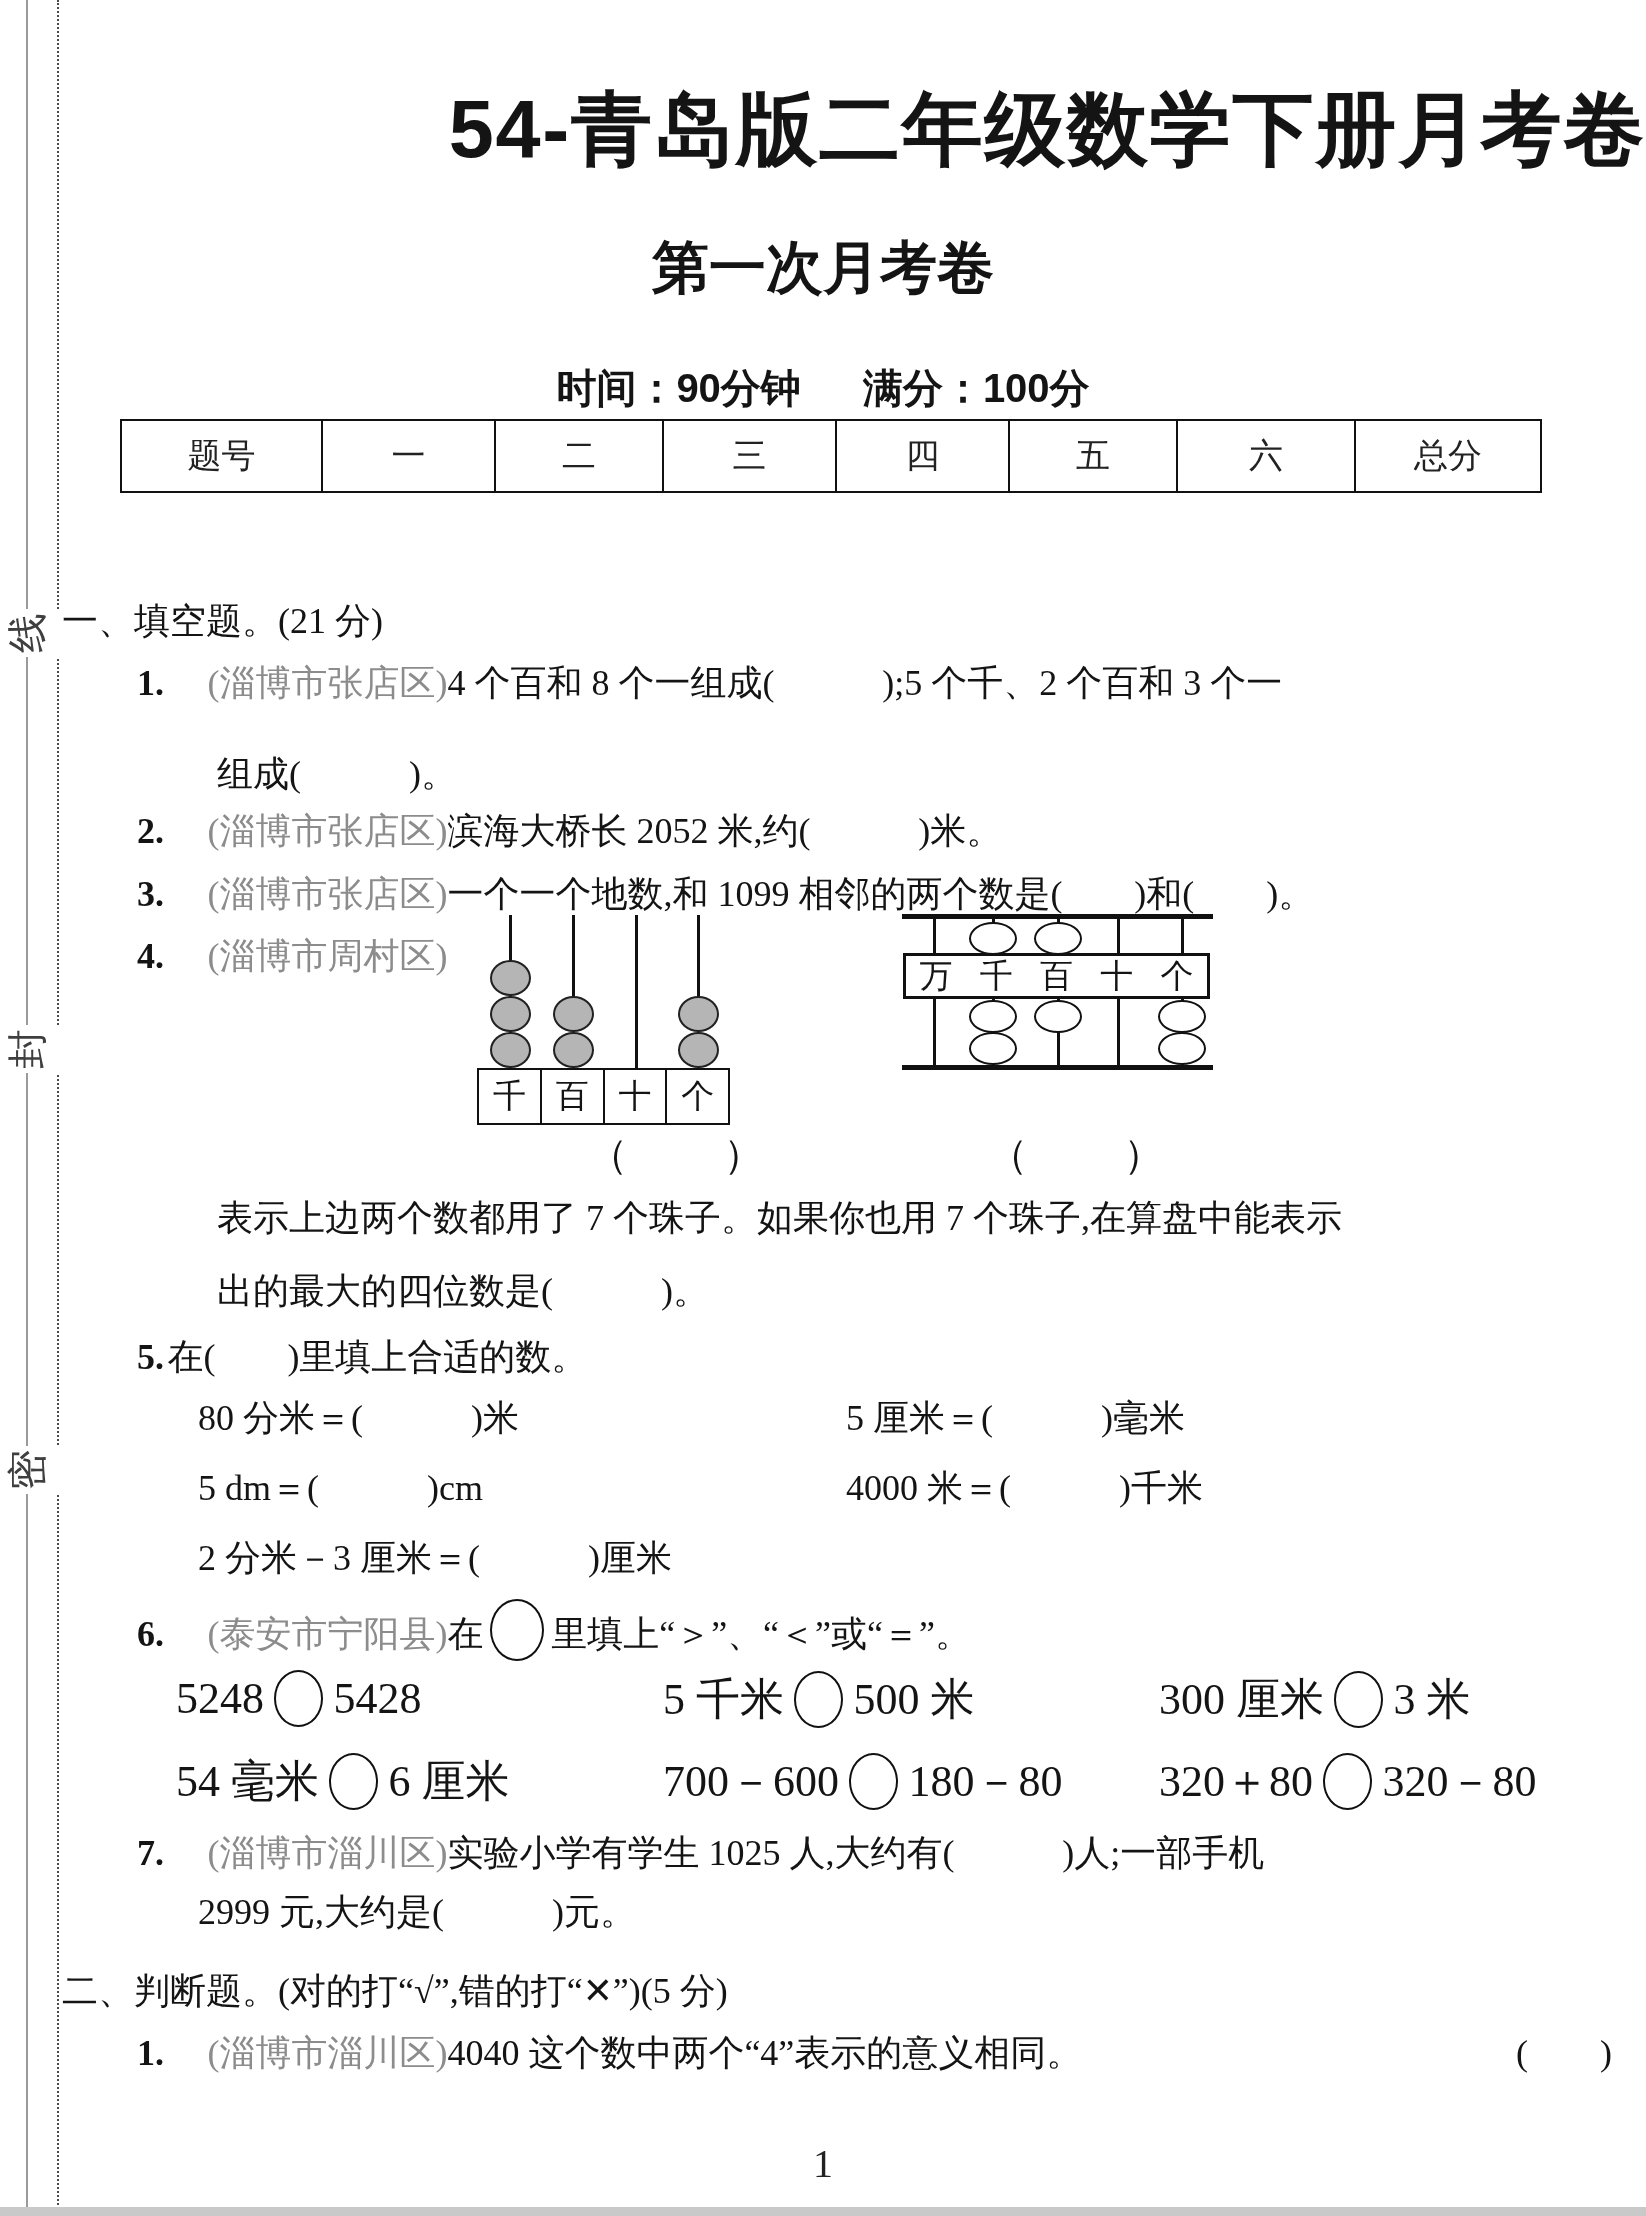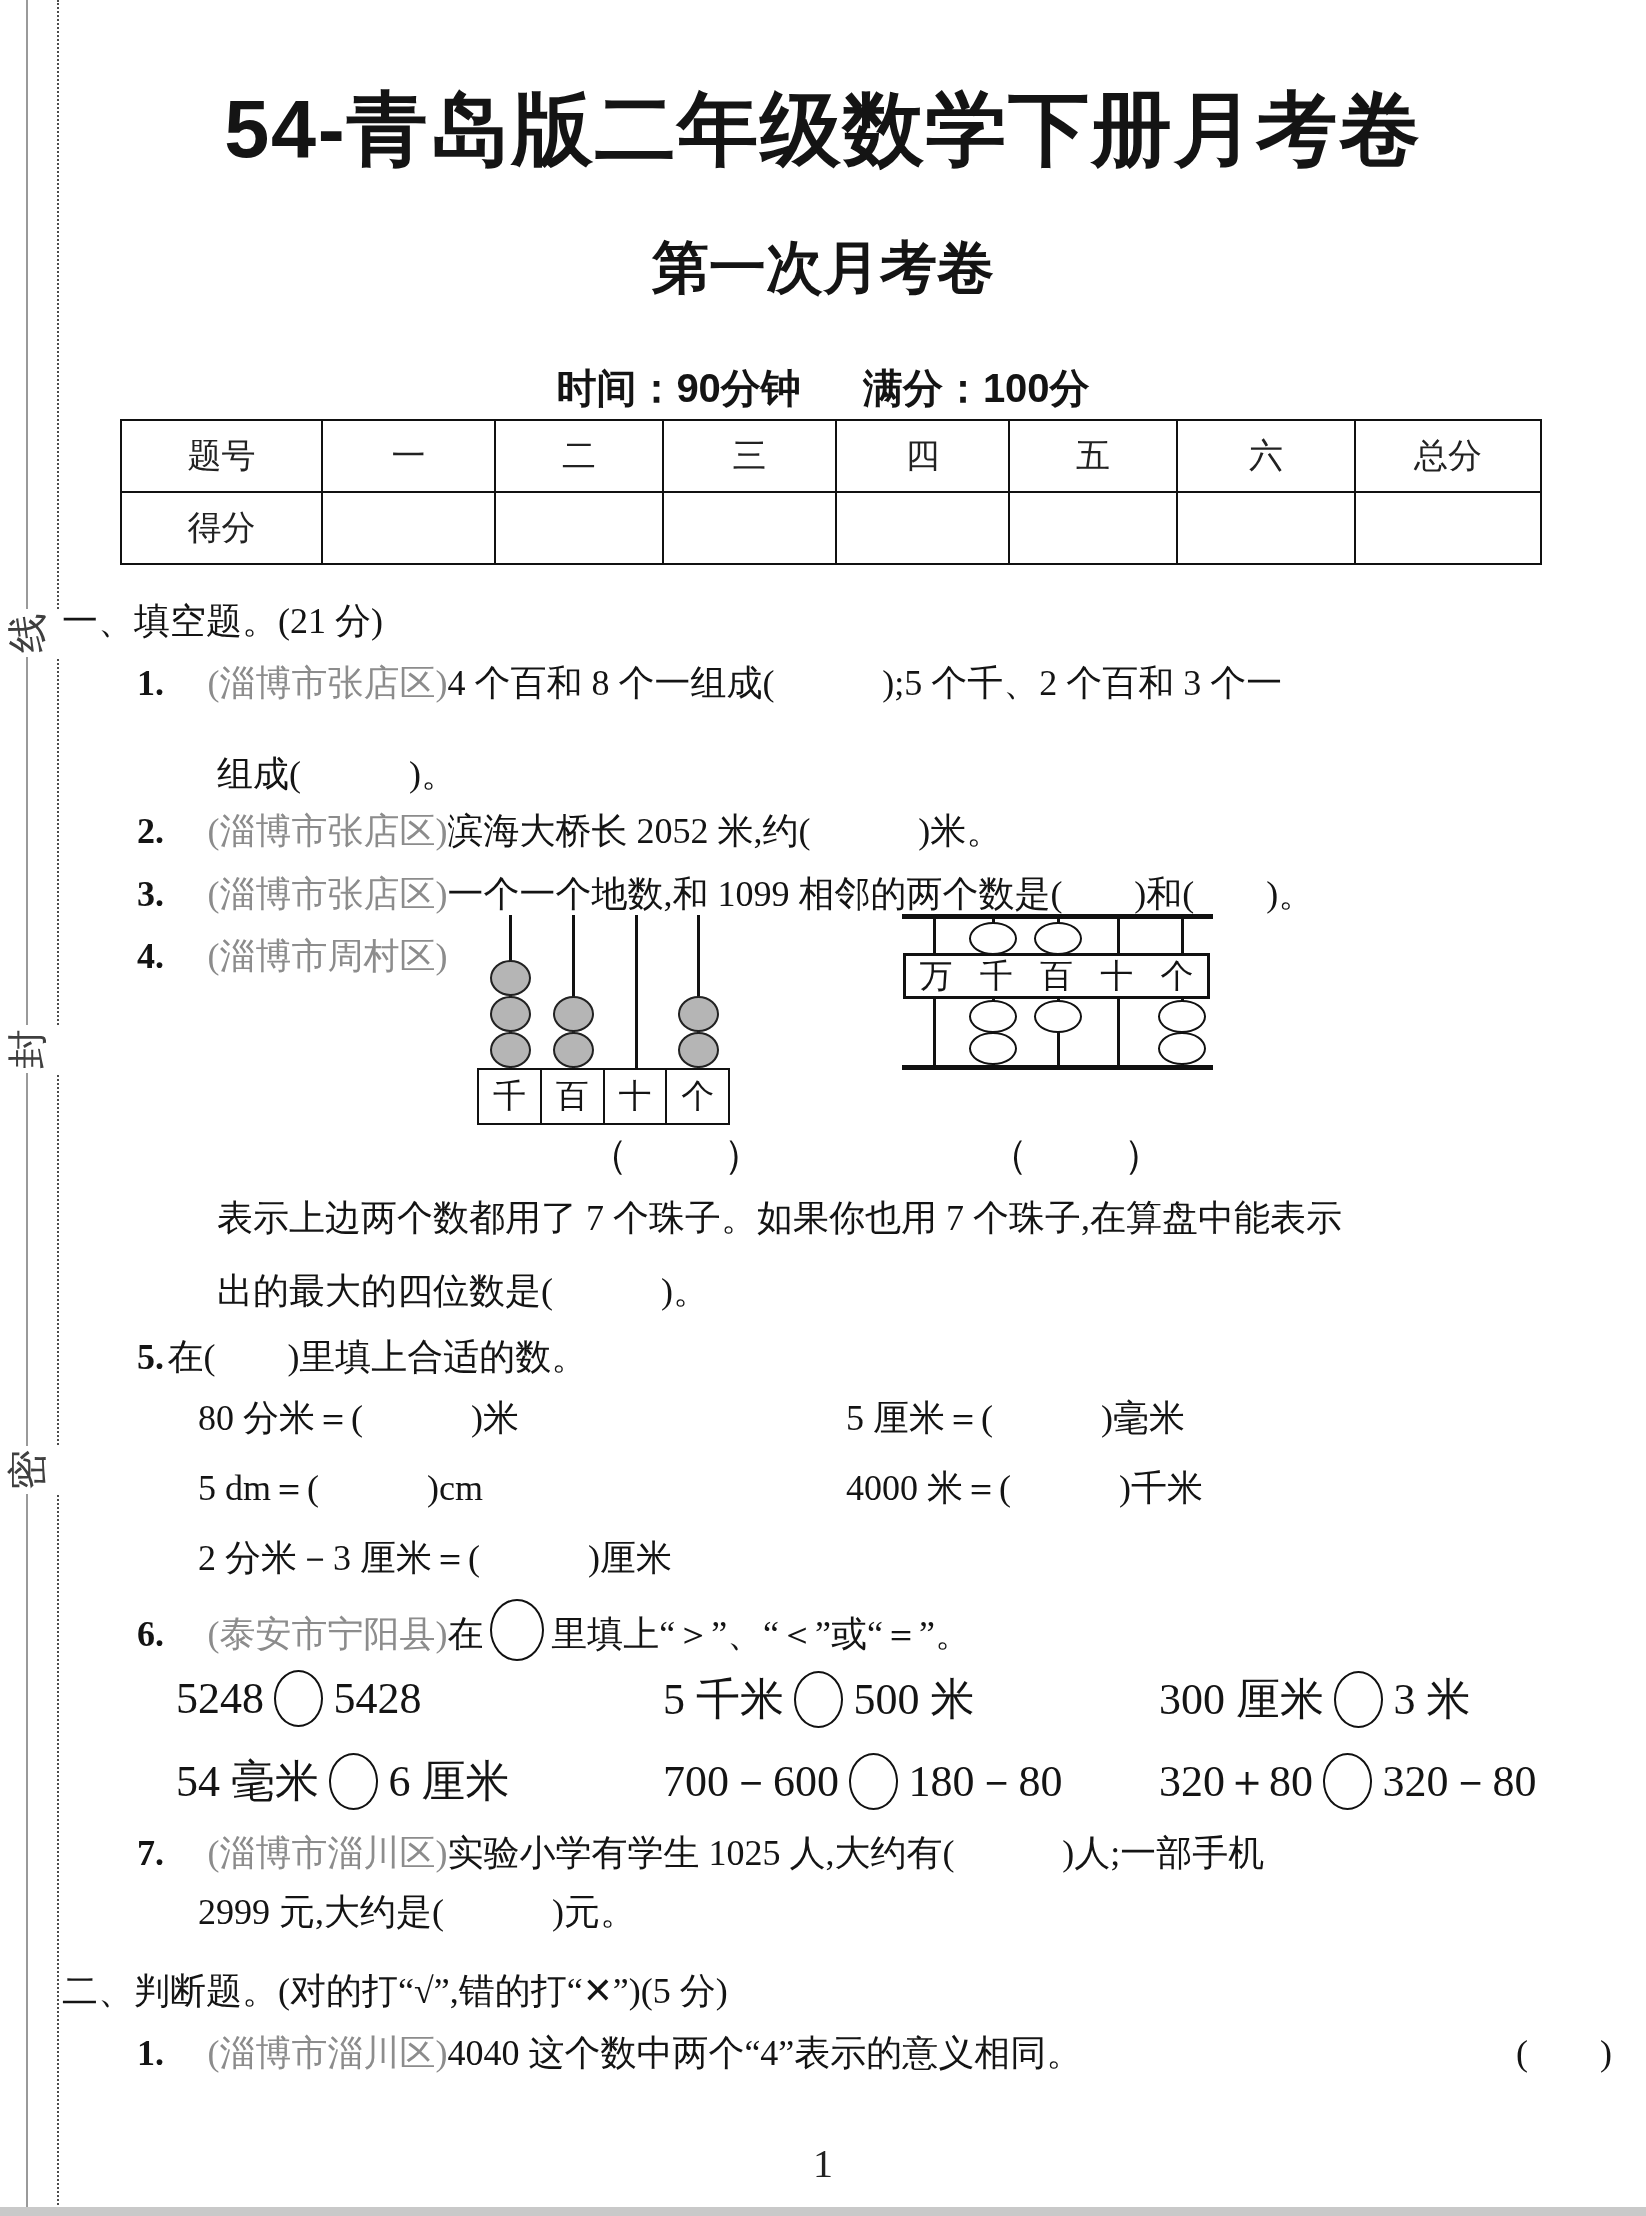--- a/index.html
+++ b/index.html
@@ -5,21 +5,21 @@
   html,body{margin:0;padding:0;}
   body{
     width:1646px;height:2216px;position:relative;background:#ffffff;
     font-family:"Liberation Serif","DejaVu Serif",serif;color:#141414;
     overflow:hidden;
   }
   .abs{position:absolute;white-space:nowrap;}
   .line{font-size:36px;line-height:1.15;}
   .qno{font-weight:700;padding-right:3.4px;}
   .src{color:#8c8c8c;margin-left:40px;}
-  .hd-title{top:76px;left:0;width:100%;text-align:center;font-size:81px;font-weight:900;
+  .hd-title{top:76px;left:0;width:100%;text-align:right;font-size:81px;font-weight:900;
     font-family:"Liberation Sans","DejaVu Sans",sans-serif;letter-spacing:1.7px;}
   .hd-sub{top:230px;left:0;width:100%;text-align:center;font-size:57px;font-weight:800;
     font-family:"Liberation Sans","DejaVu Sans",sans-serif;}
   .hd-info{top:361px;left:0;width:100%;text-align:center;font-size:40px;font-weight:700;
     font-family:"Liberation Sans","DejaVu Sans",sans-serif;}
   .hd-info .gap{display:inline-block;width:62px;}
 
   
   .fold-solid{position:absolute;left:26px;top:0;width:1.7px;height:2216px;background:#9a9a9a;}
   .fold-dot{position:absolute;left:57px;top:0;height:2216px;border-left:2.6px dotted #4c4c4c;}
@@ -97,30 +97,20 @@
   <tbody>
       <tr>
     <td>题号</td>
     <td>一</td>
     <td>二</td>
     <td>三</td>
     <td>四</td>
     <td>五</td>
     <td>六</td>
     <td>总分</td>
-  </tr>
-  <tr>
-    <td>得分</td>
-    <td></td>
-    <td></td>
-    <td></td>
-    <td></td>
-    <td></td>
-    <td></td>
-    <td></td>
   </tr>
 </tbody>
   </table>
 
 <div class="abs line" style="left:62px;top:601px">一、填空题。(21 分)</div>
 
 <div class="abs line" style="left:137px;top:663px">
   <span class="qno">1.</span><span class="src">(淄博市张店区)</span><span>4 个百和 8 个一组成(　　　);5 个千、2 个百和 3 个一</span>
 </div>
 <div class="abs line" style="left:217px;top:754px">组成(　　　)。</div>

